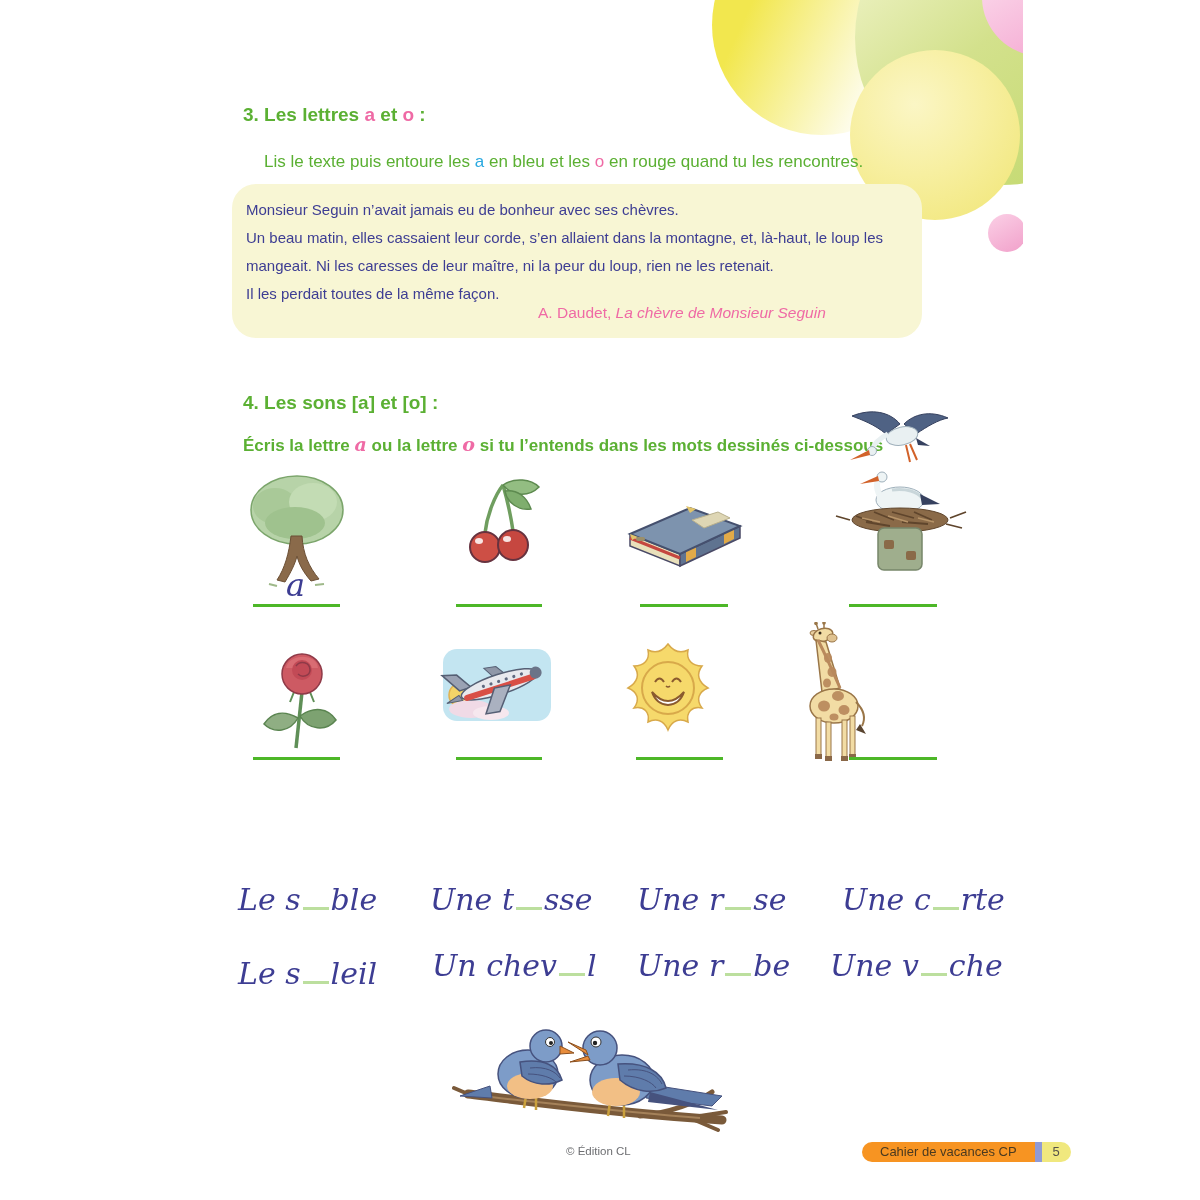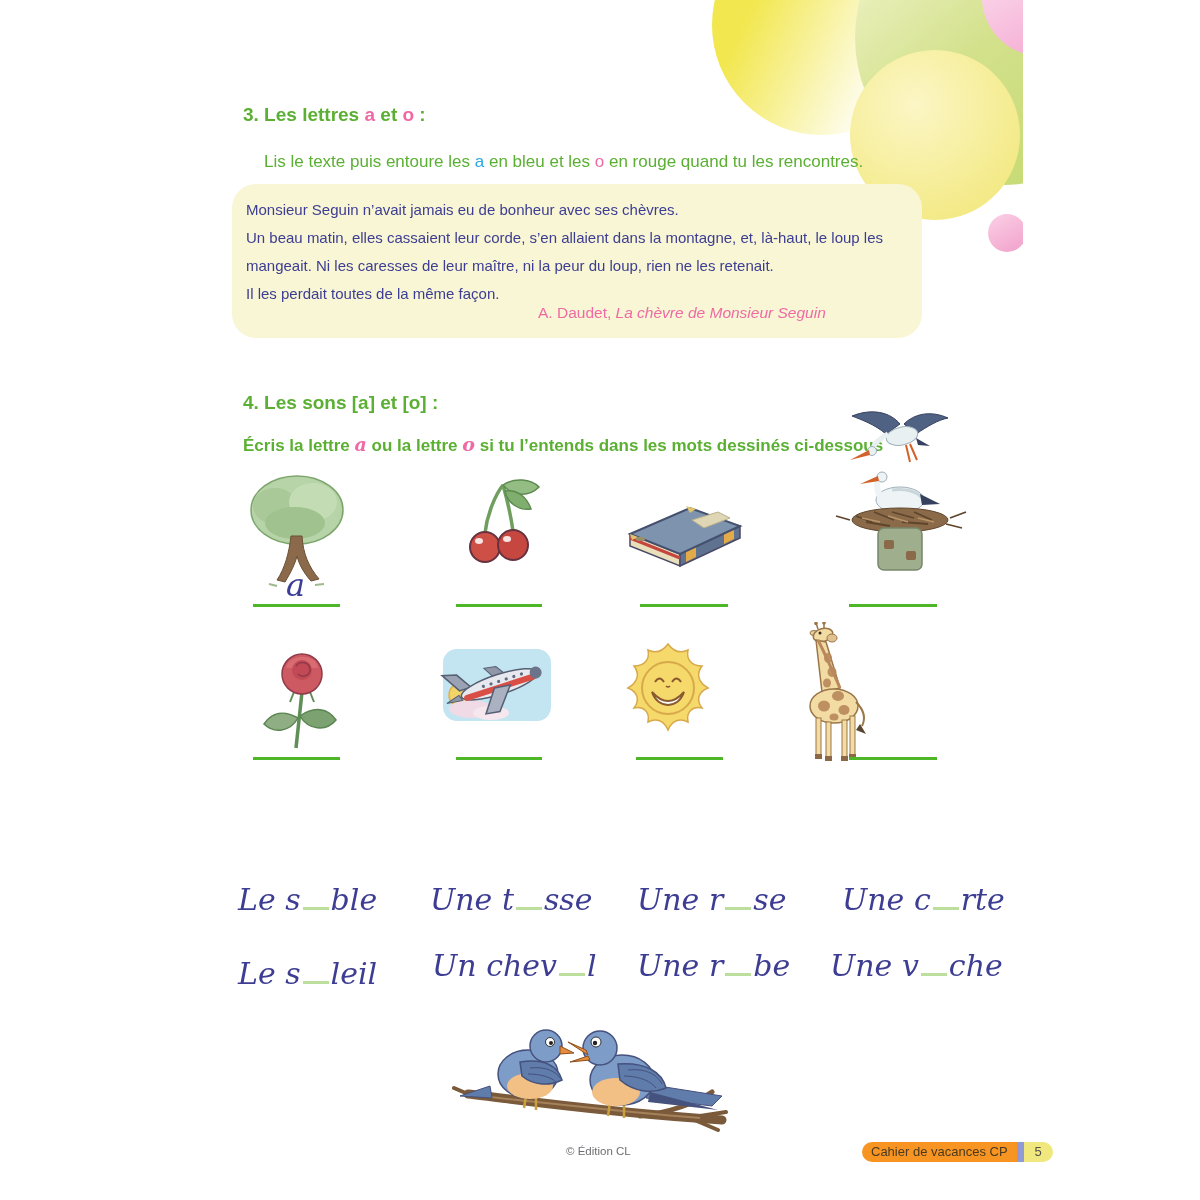--- a/index.html
+++ b/index.html
@@ -48,21 +48,21 @@
          font-size:30px;color:var(--navy,#3d3d93);white-space:nowrap;}
   .blank{display:inline-block;width:26px;border-bottom:3px solid var(--blank-green,#bcdf9e);
          margin:0 2px;}
 
   
   .credit{position:absolute;left:566px;top:1145px;font-size:11.5px;
           color:var(--credit-gray,#6d6e71);}
   .footer-pill{position:absolute;left:862px;top:1142px;height:20px;display:flex;
                font-size:13px;align-items:stretch;}
   .f-series{background:var(--footer-orange,#f79422);border-radius:10px 0 0 10px;
-            padding:2px 9px 0;color:#4a3a20;white-space:nowrap;}
+            padding:2px 18px 0;color:#4a3a20;white-space:nowrap;}
   .f-div{width:7px;background:var(--footer-divider-purple,#8f9ad6);}
   .f-page{background:var(--footer-yellow,#f0e87e);border-radius:0 10px 10px 0;width:29px;
           text-align:center;color:#55524a;padding-top:2px;}
 </style>
 </head>
 <body>
 
 <div id="page">
 
   <div class="deco">

